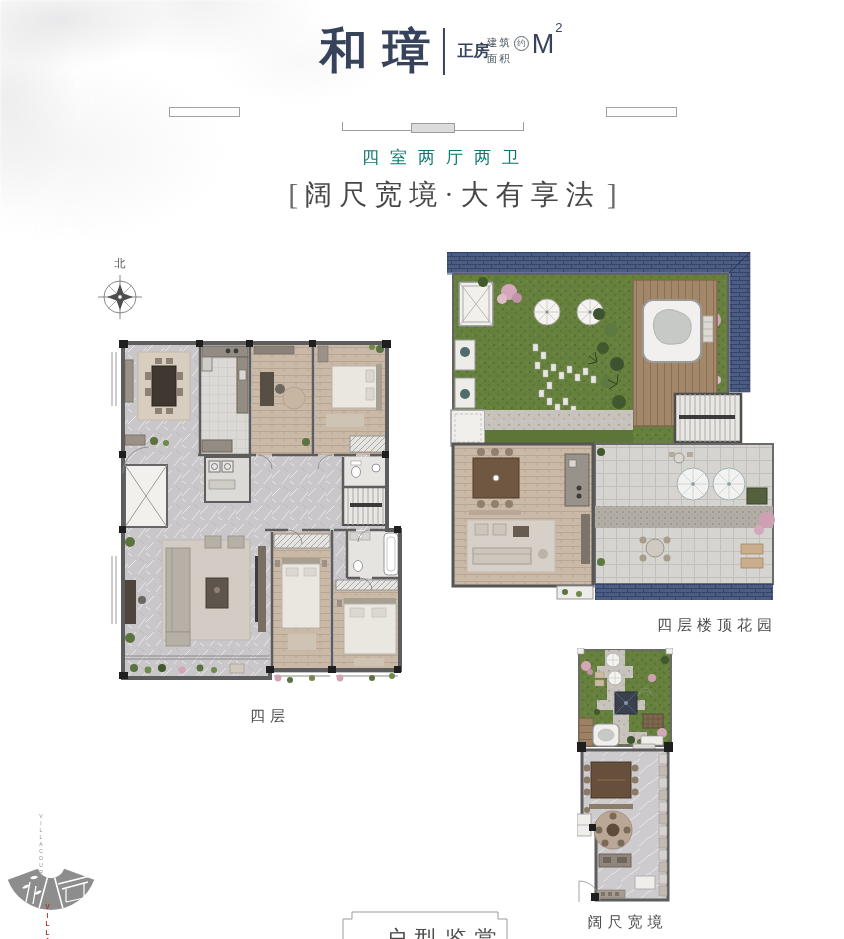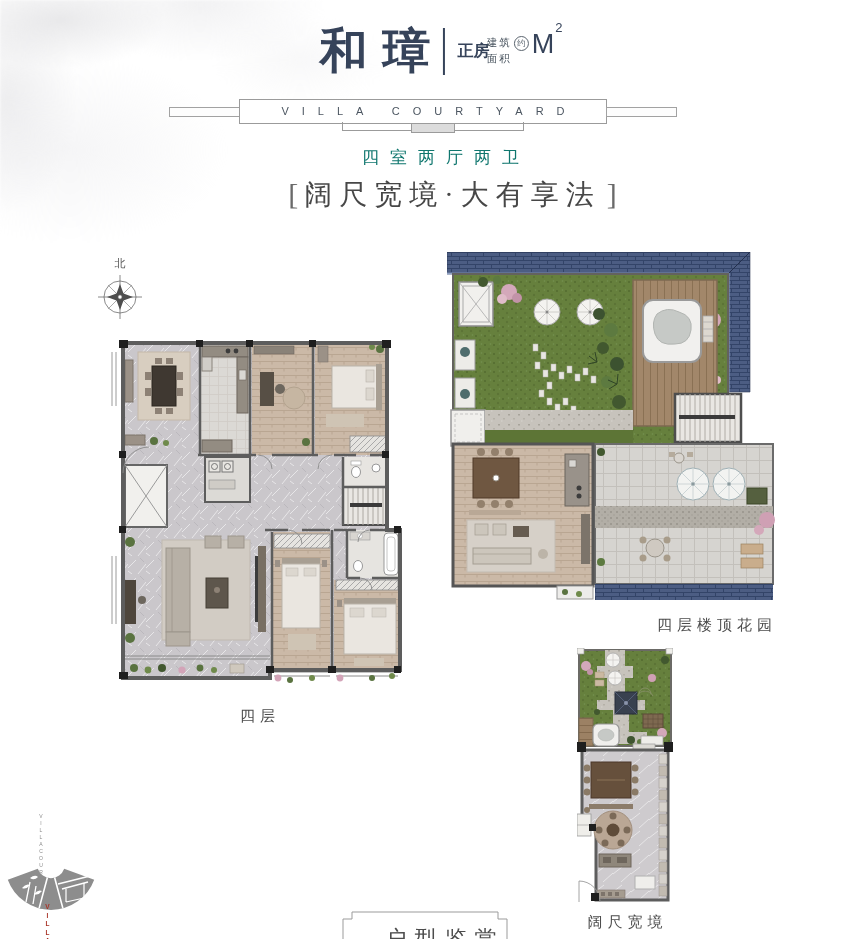--- a/index.html
+++ b/index.html
@@ -48,21 +48,21 @@
           font-family:"Liberation Serif","DejaVu Serif",serif;font-size:28px;font-weight:500;
           letter-spacing:7px;text-indent:7px;margin-left:17px;}
   .slogan .br{color:#6a6a6a;font-weight:400;font-size:30px;letter-spacing:0;margin:0 6px;}
   
   .compass-label{position:absolute;left:96px;top:256px;width:48px;text-align:center;
                  font-size:11px;color:#555;font-family:"Liberation Serif",serif;}
   .compass-svg{position:absolute;left:96px;top:270px;}
   
   .plan-label{position:absolute;text-align:center;font-size:15px;color:#4c4c4c;
               letter-spacing:5px;text-indent:5px;font-weight:500;}
-  .lbl-main{left:110px;width:295px;top:707px;}
+  .lbl-main{left:120px;width:295px;top:707px;}
   .lbl-roof{left:447px;width:330px;top:616px;text-align:right;}
   .lbl-court{left:557px;width:136px;top:913px;}
   
   .plan{position:absolute;}
   .plan-main{left:110px;top:340px;}
   .plan-roof{left:447px;top:252px;}
   .plan-court{left:577px;top:648px;}
   
   .footer-frame{position:absolute;left:340px;top:906px;}
   .footer-title{position:absolute;left:0;right:0;top:924px;text-align:center;
@@ -153,21 +153,20 @@
       <div class="area-label">
         <span>建筑</span>
         <span>面积</span>
       </div>
       <div class="approx">约</div>
       <div class="area-unit"><span>M</span><sup>2</sup></div>
     </div>
 
     <div class="banner">
       <div class="bar l"></div>
-      <div class="box">VILLA COURTYARD</div>
       <div class="bar r"></div>
       <div class="bracket"></div>
       <div class="chip"></div>
     </div>
 
     <div class="layout-text">四室两厅两卫</div>
 
     <div class="slogan">
       <span class="br">[</span><span>阔尺宽境·大有享法</span><span class="br">]</span>
     </div>

